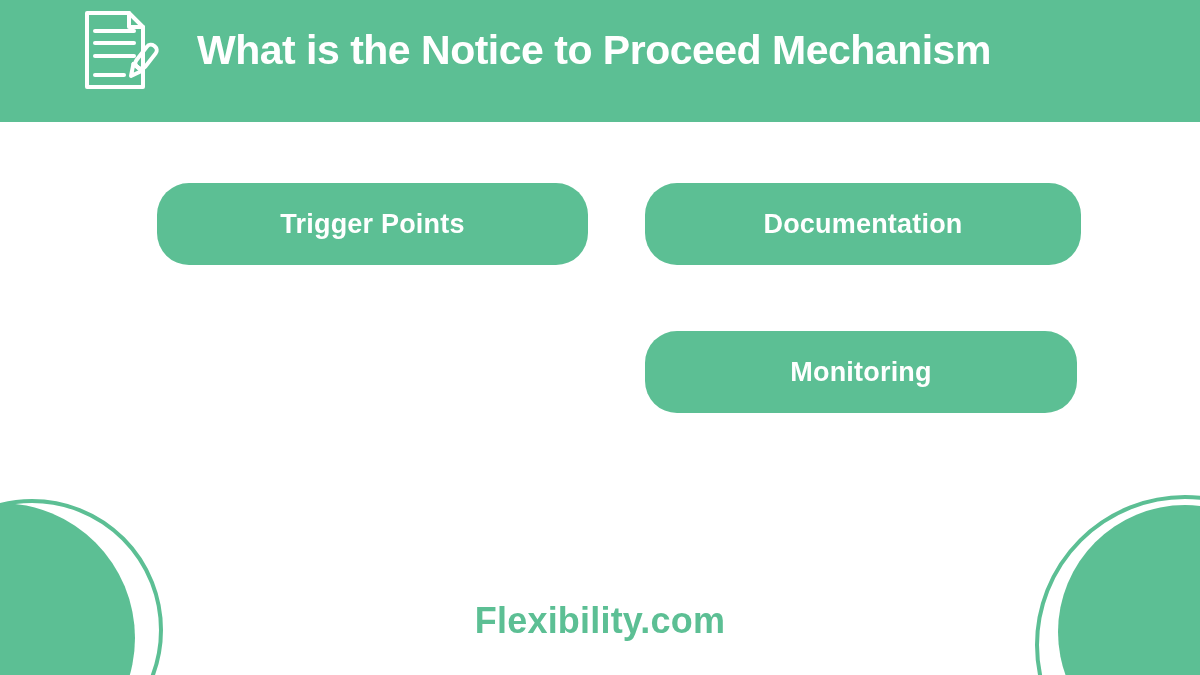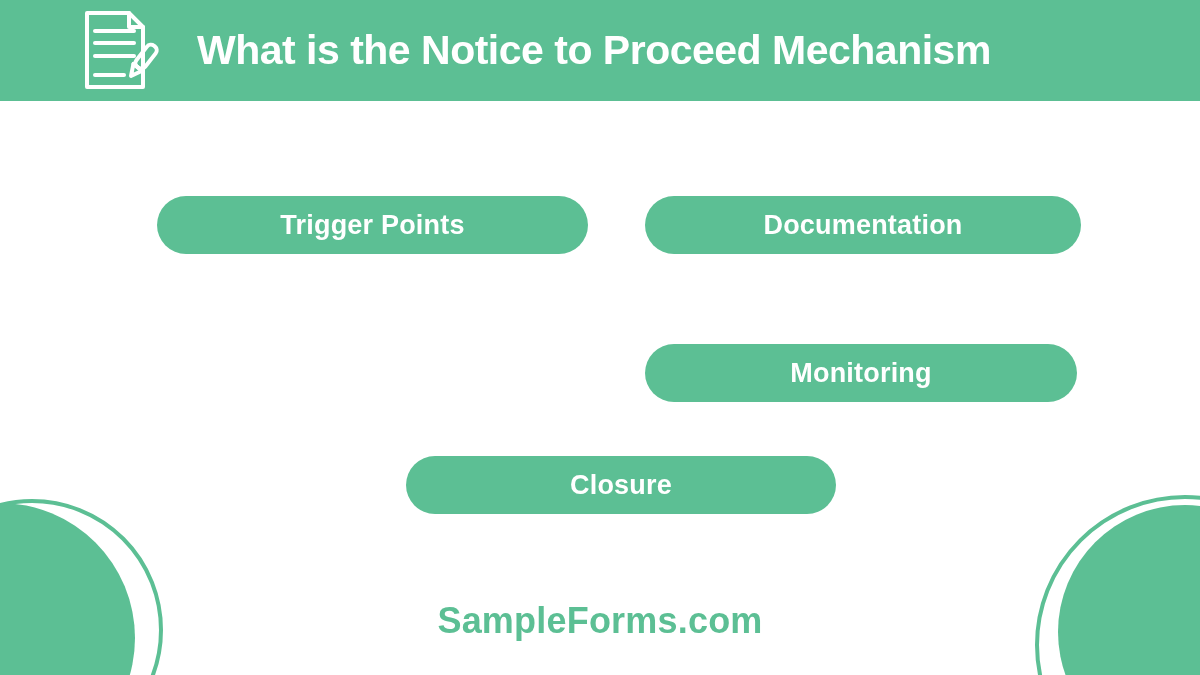--- a/index.html
+++ b/index.html
@@ -12,46 +12,45 @@
     position:relative;
     width:1200px;height:675px;
     background:var(--bg);
     overflow:hidden;
     font-family:"Liberation Sans", sans-serif;
     margin:0 auto;
   }
   
   .header{
     position:absolute;left:0;top:0;
-    width:1200px;height:101px;
+    width:1200px;height:122px;
     background:var(--green);
     display:flex;align-items:center;
   }
   .header-icon{
     position:absolute;left:84px;top:10px;
     width:76px;height:80px;
   }
   .title{
     position:absolute;left:197px;top:0;height:101px;
     display:flex;align-items:center;
     color:var(--white);
     font-size:41px;font-weight:700;
     letter-spacing:-0.5px;
     white-space:nowrap;
   }
   
   .pill{
-    position:absolute;height:58px;
+    position:absolute;height:82px;
     background:var(--green);
     border-radius:32px;
     display:flex;align-items:center;justify-content:center;
     color:var(--white);
     font-size:27px;font-weight:700;
     letter-spacing:0.2px;
-    margin-top:13px;
   }
   .pill-trigger{left:157px;top:183px;width:431px;}
   .pill-documentation{left:645px;top:183px;width:436px;}
   .pill-monitoring{left:157px;top:331px;width:433px;}
   .pill-flexibility{left:645px;top:331px;width:432px;}
   .pill-closure{left:406px;top:443px;width:430px;}
   
   .footer{
     position:absolute;left:0;top:600px;width:1200px;
     text-align:center;
@@ -94,24 +93,21 @@
 
   <div class="pill pill-trigger">
     <span>Trigger Points</span>
   </div>
   <div class="pill pill-documentation">
     <span>Documentation</span>
   </div>
   <div class="pill pill-flexibility">
     <span>Monitoring</span>
   </div>
-  <div class="pill pill-closure">
-    <span>Closure</span>
-  </div>
 
   <div class="circle circle-outline bl-outline"></div>
   <div class="circle circle-fill bl-fill"></div>
   <div class="circle circle-outline br-outline"></div>
   <div class="circle circle-fill br-fill"></div>
 
-  <div class="footer">SampleForms.com</div>
+  <div class="footer">Flexibility.com</div>
 
 </div>
 
 </body></html>

